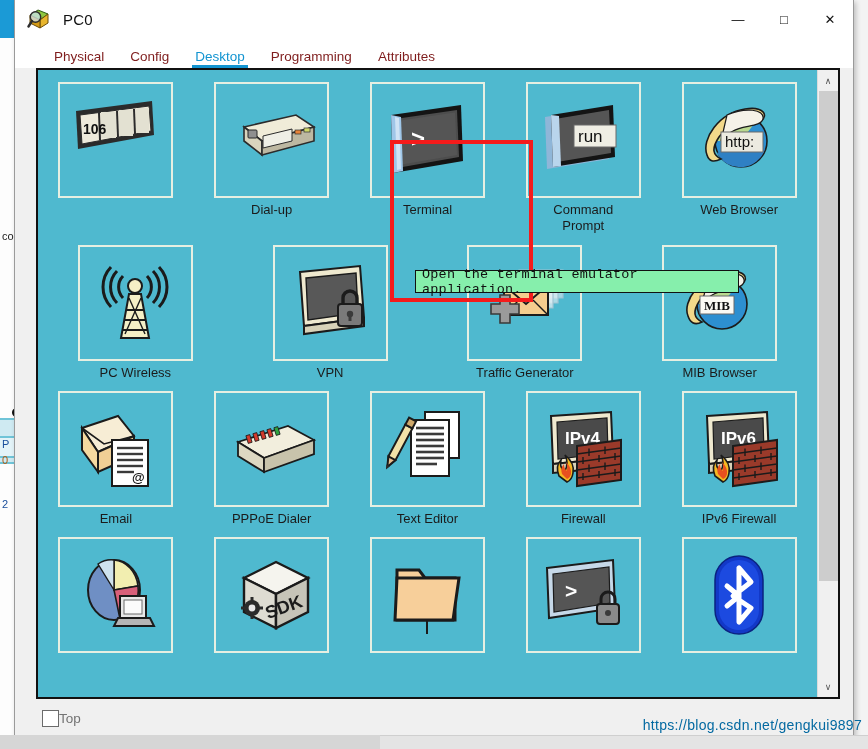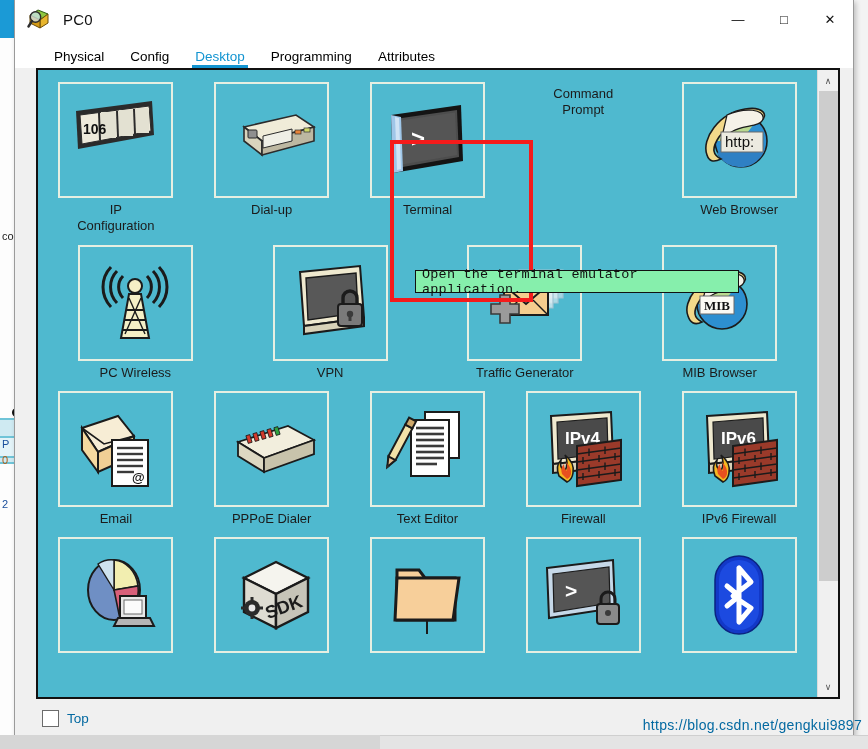--- a/index.html
+++ b/index.html
@@ -56,21 +56,21 @@
     font-size:13px; color:#111;
   }
 
   
   .tabbar {
     flex:0 0 30px; height:30px; background:#ffffff;
     display:flex; align-items:flex-end; padding-left:26px; gap:0;
     position:relative;
   }
   .tab {
-    position:relative; font-size:13.5px; color:#000000; padding:0 13px 5px 13px;
+    position:relative; font-size:13.5px; color:#7f1d1d; padding:0 13px 5px 13px;
     line-height:1;
   }
   .tab.active { color:#1294d1; }
   .tab.active::after {
     content:""; position:absolute; left:10px; right:10px; bottom:0;
     height:3px; background:#1294d1;
   }
 
   
   .winbody {
@@ -120,21 +120,21 @@
 
   
   .winfooter {
     position:absolute; left:21px; right:13px; bottom:0; height:38px;
     background:#f0f0f0; display:flex; align-items:center; padding-left:6px;
   }
   .chk-box {
     width:17px; height:17px; background:#fff; border:1px solid #6b6b6b;
     display:inline-block;
   }
-  .chk-label { font-size:13.5px; color:#0369a1; margin-left:8px; }
+  .chk-label { font-size:13.5px; color:#737373; }
 
   
   .red-box {
     position:absolute; left:352px; top:70px; width:143px; height:162px;
     border:4px solid #f51b1b; pointer-events:none; z-index:40;
   }
   
   .tooltip {
     position:absolute; left:377px; top:200px; width:324px; height:23px;
     background:#86efac; border:1.5px solid #111; z-index:45;
@@ -219,21 +219,20 @@
                         <line x1="43" y1="10" x2="44" y2="36" stroke="#2b2b2b" stroke-width="2"></line>
                         <line x1="60" y1="8" x2="61" y2="33" stroke="#2b2b2b" stroke-width="2"></line>
                         <rect x="27" y="11" width="15" height="26" fill="#e3e1d2"></rect>
                         <rect x="45" y="9" width="14" height="26" fill="#e3e1d2"></rect>
                         <rect x="62" y="7" width="13" height="25" fill="#e3e1d2"></rect>
                         <text x="9" y="33" font-family="Liberation Sans, sans-serif" font-size="14" font-weight="bold" fill="#111">106</text>
                       </g>
                     </svg>
                   </div>
                 </div>
-                <div class="cell-label">IP<br>Configuration</div>
               </div>
 
               <div class="grid-cell">
                 <div class="cell-box">
                   <div class="ico">
                     <svg width="92" height="86" viewBox="0 0 92 86">
                       <g transform="translate(4,10)">
                         <polygon points="14,20 66,8 84,20 32,34" fill="#f0ecd8" stroke="#2b2b2b" stroke-width="1.6"></polygon>
                         <polygon points="14,20 32,34 32,48 14,34" fill="#d9d4bd" stroke="#2b2b2b" stroke-width="1.6"></polygon>
                         <polygon points="32,34 84,20 84,34 32,48" fill="#bdb8a2" stroke="#2b2b2b" stroke-width="1.6"></polygon>
@@ -260,20 +259,34 @@
                         <polygon points="10,14 14,15 16,66 12,67" fill="#cfe3f5"></polygon>
                         <text x="26" y="44" font-family="Liberation Sans, sans-serif" font-size="24" font-weight="bold" fill="#ffffff">&gt;</text>
                       </g>
                     </svg>
                   </div>
                 </div>
                 <div class="cell-label">Terminal</div>
               </div>
 
               <div class="grid-cell">
+                <div class="cell-box">
+                  <div class="ico">
+                    <svg width="92" height="86" viewBox="0 0 92 86">
+                      <g transform="translate(4,6)">
+                        <polygon points="4,14 66,4 68,56 6,66" fill="#8fb6d8"></polygon>
+                        <polygon points="10,12 72,2 74,54 12,64" fill="#141414"></polygon>
+                        <polygon points="14,16 68,7 70,50 16,59" fill="#555555"></polygon>
+                        <polygon points="10,12 18,13 20,63 12,64" fill="#b9d5ec"></polygon>
+                        <rect x="33" y="22" width="42" height="22" fill="#efeee4" stroke="#6b6b6b" stroke-width="1"></rect>
+                        <text x="37" y="39" font-family="Liberation Sans, sans-serif" font-size="17" fill="#111">run</text>
+                      </g>
+                    </svg>
+                  </div>
+                </div>
                 <div class="cell-label">Command<br>Prompt</div>
               </div>
 
               <div class="grid-cell">
                 <div class="cell-box">
                   <div class="ico">
                     <svg width="92" height="86" viewBox="0 0 92 86">
                       <g transform="translate(6,6)">
                         <circle cx="42" cy="38" r="26" fill="#2d8fd0" stroke="#1b1b1b" stroke-width="1.6"></circle>
                         <path d="M16 38 A26 26 0 0 1 58 17 L42 38 Z" fill="#b9d98f"></path>

